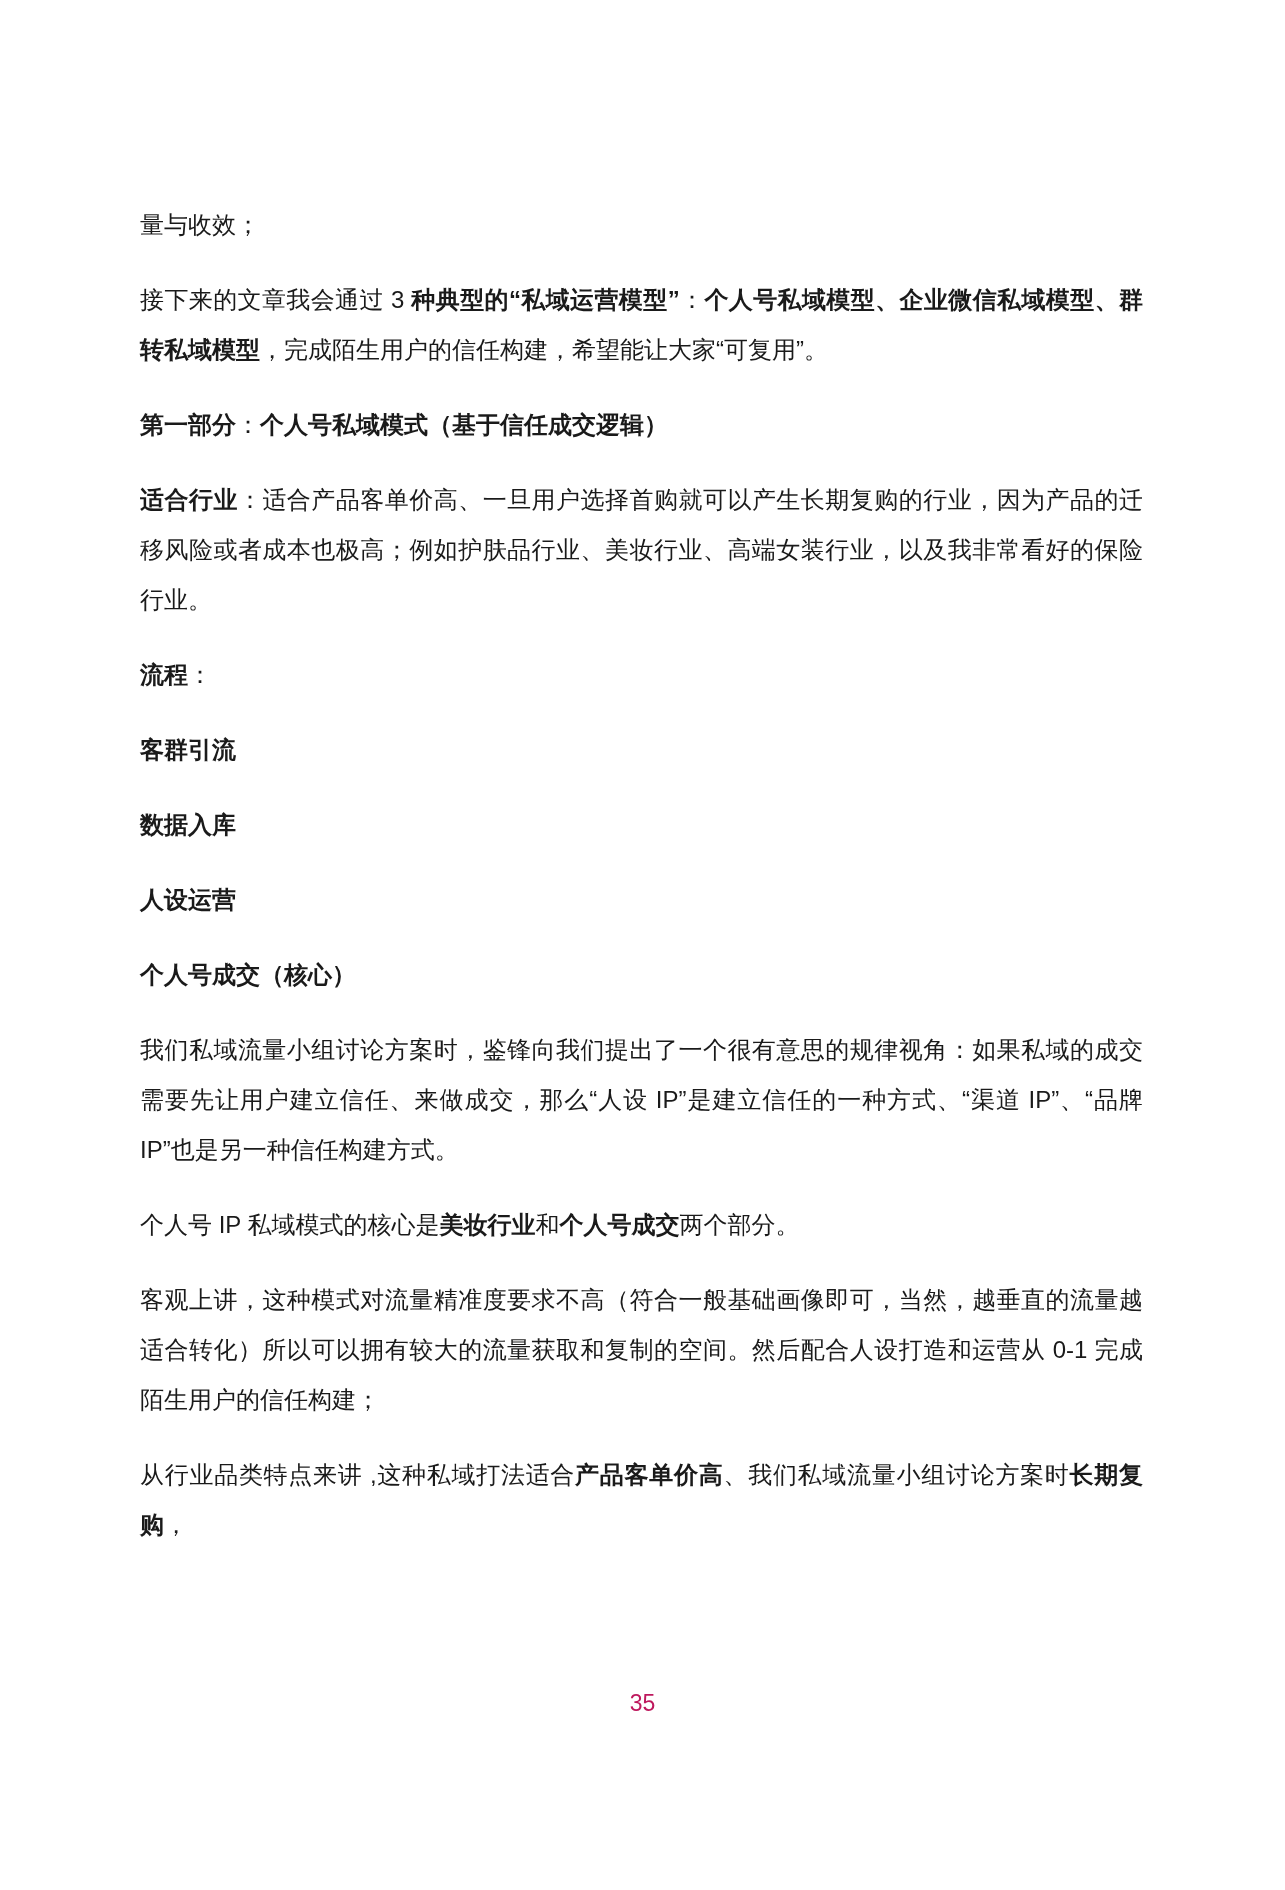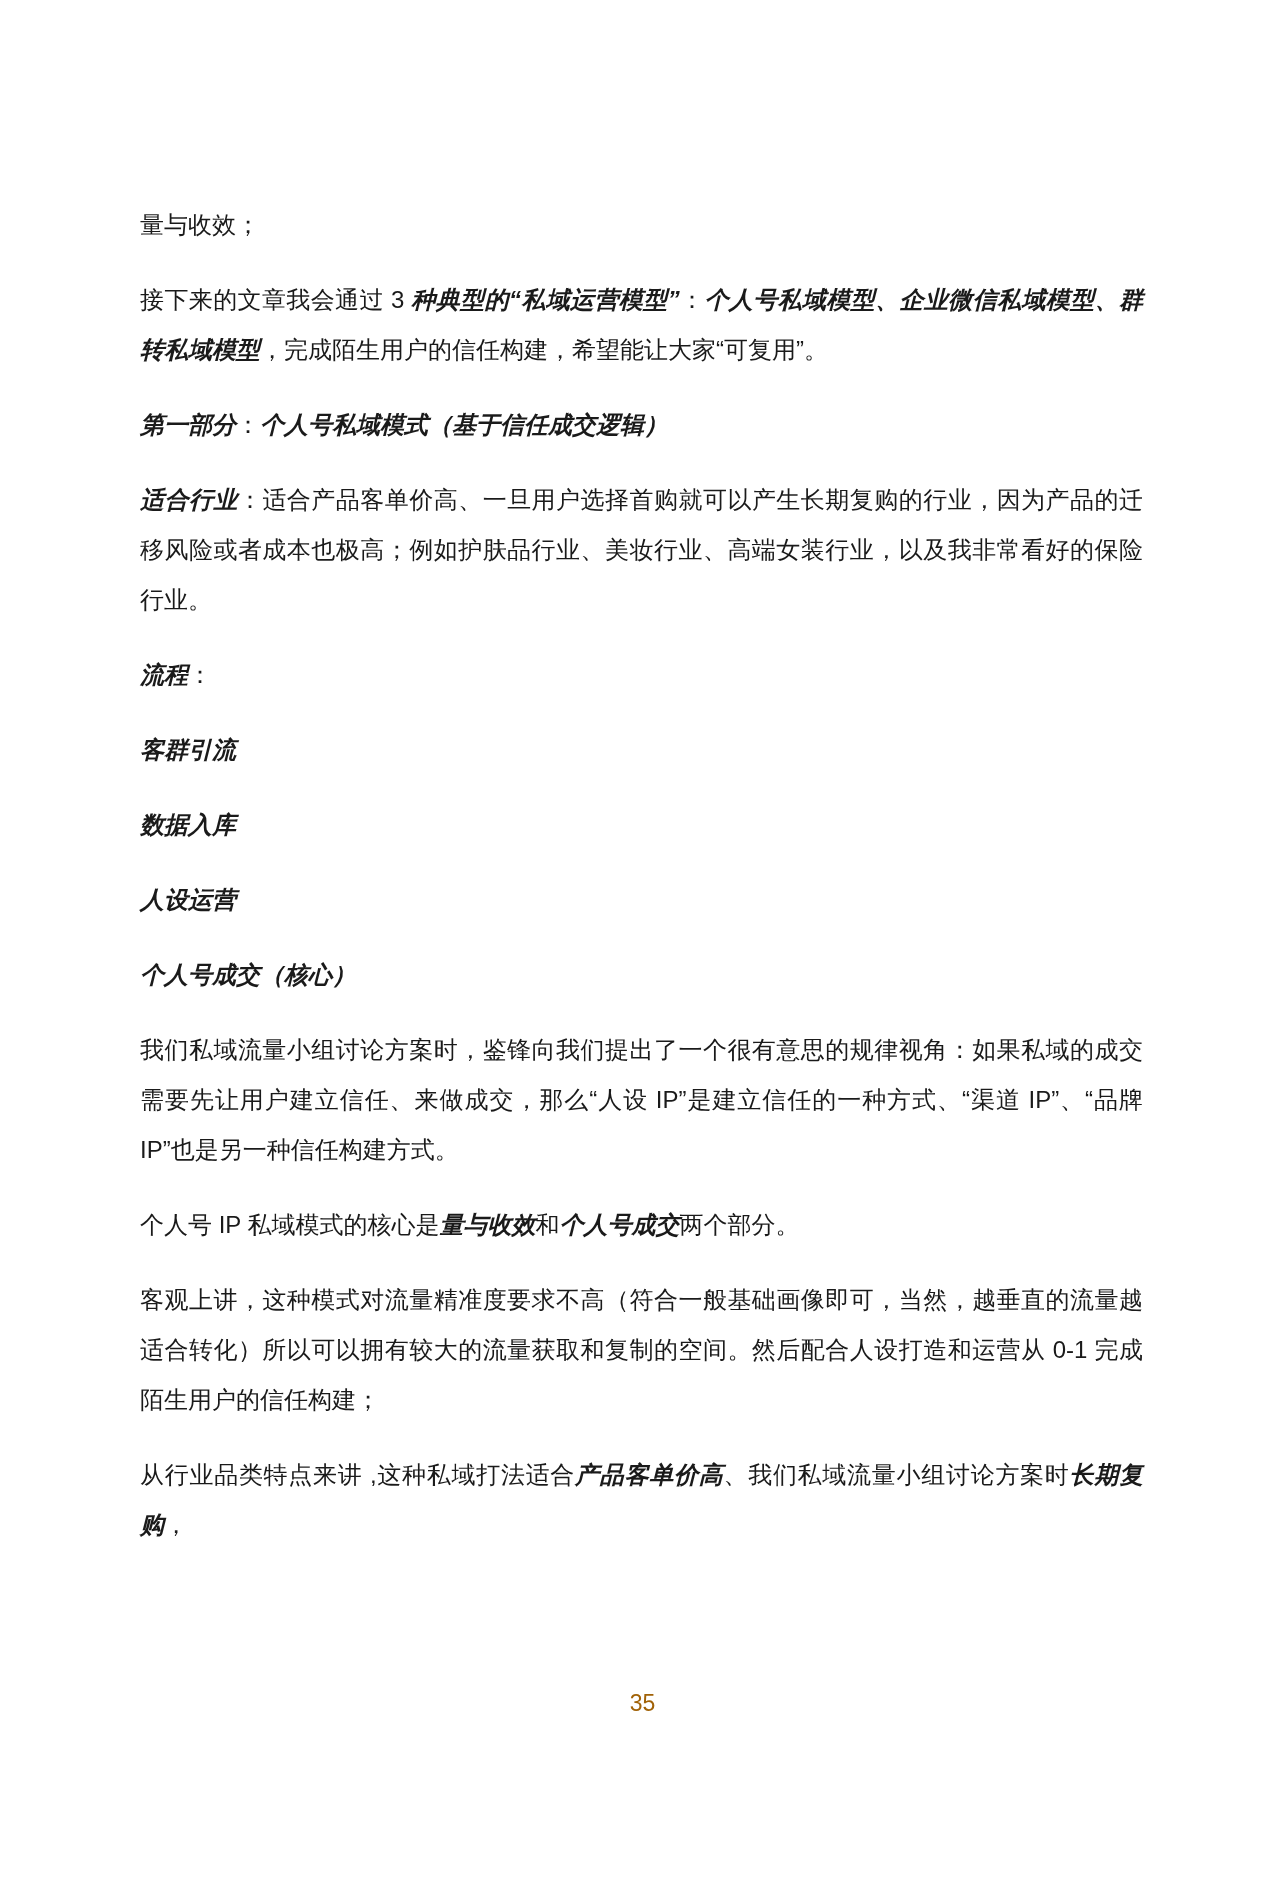--- a/index.html
+++ b/index.html
@@ -25,31 +25,30 @@
   .content p {
     margin: 0 0 25px 0;
     font-size: 24px;
     line-height: 50px;
     text-align: justify;
     color: #1a1a1a;
     word-break: break-word;
   }
   .content p span.b {
     font-weight: 700;
-    font-style: italic;
   }
   .footer {
     position: absolute;
     top: 1678px;
     left: 0;
     width: 100%;
     text-align: center;
     font-size: 23px;
     line-height: 50px;
-    color: #a16207;
+    color: #be185d;
   }
 </style>
 </head>
 <body>
 
 <div class="page">
   <div class="content">
 
     <p><span>量与收效；</span></p>
 
@@ -64,21 +63,21 @@
     <p><span class="b">客群引流</span></p>
 
     <p><span class="b">数据入库</span></p>
 
     <p><span class="b">人设运营</span></p>
 
     <p><span class="b">个人号成交（核心）</span></p>
 
     <p><span>我们私域流量小组讨论方案时，鉴锋向我们提出了一个很有意思的规律视角：如果私域的成交需要先让用户建立信任、来做成交，那么“人设 IP”是建立信任的一种方式、“渠道 IP”、“品牌 IP”也是另一种信任构建方式。</span></p>
 
-    <p><span>个人号 IP 私域模式的核心是</span><span class="b">量与收效</span><span>和</span><span class="b">个人号成交</span><span>两个部分。</span></p>
+    <p><span>个人号 IP 私域模式的核心是</span><span class="b">美妆行业</span><span>和</span><span class="b">个人号成交</span><span>两个部分。</span></p>
 
 
     <p><span>客观上讲，这种模式对流量精准度要求不高（符合一般基础画像即可，当然，越垂直的流量越适合转化）所以可以拥有较大的流量获取和复制的空间。然后配合人设打造和运营从 0-1 完成陌生用户的信任构建；</span></p>
 
 
     <p><span>从行业品类特点来讲 ,这种私域打法适合</span><span class="b">产品客单价高</span><span>、我们私域流量小组讨论方案时</span><span class="b">长期复购</span><span>，</span></p>
 
   </div>
 
   <div class="footer">

